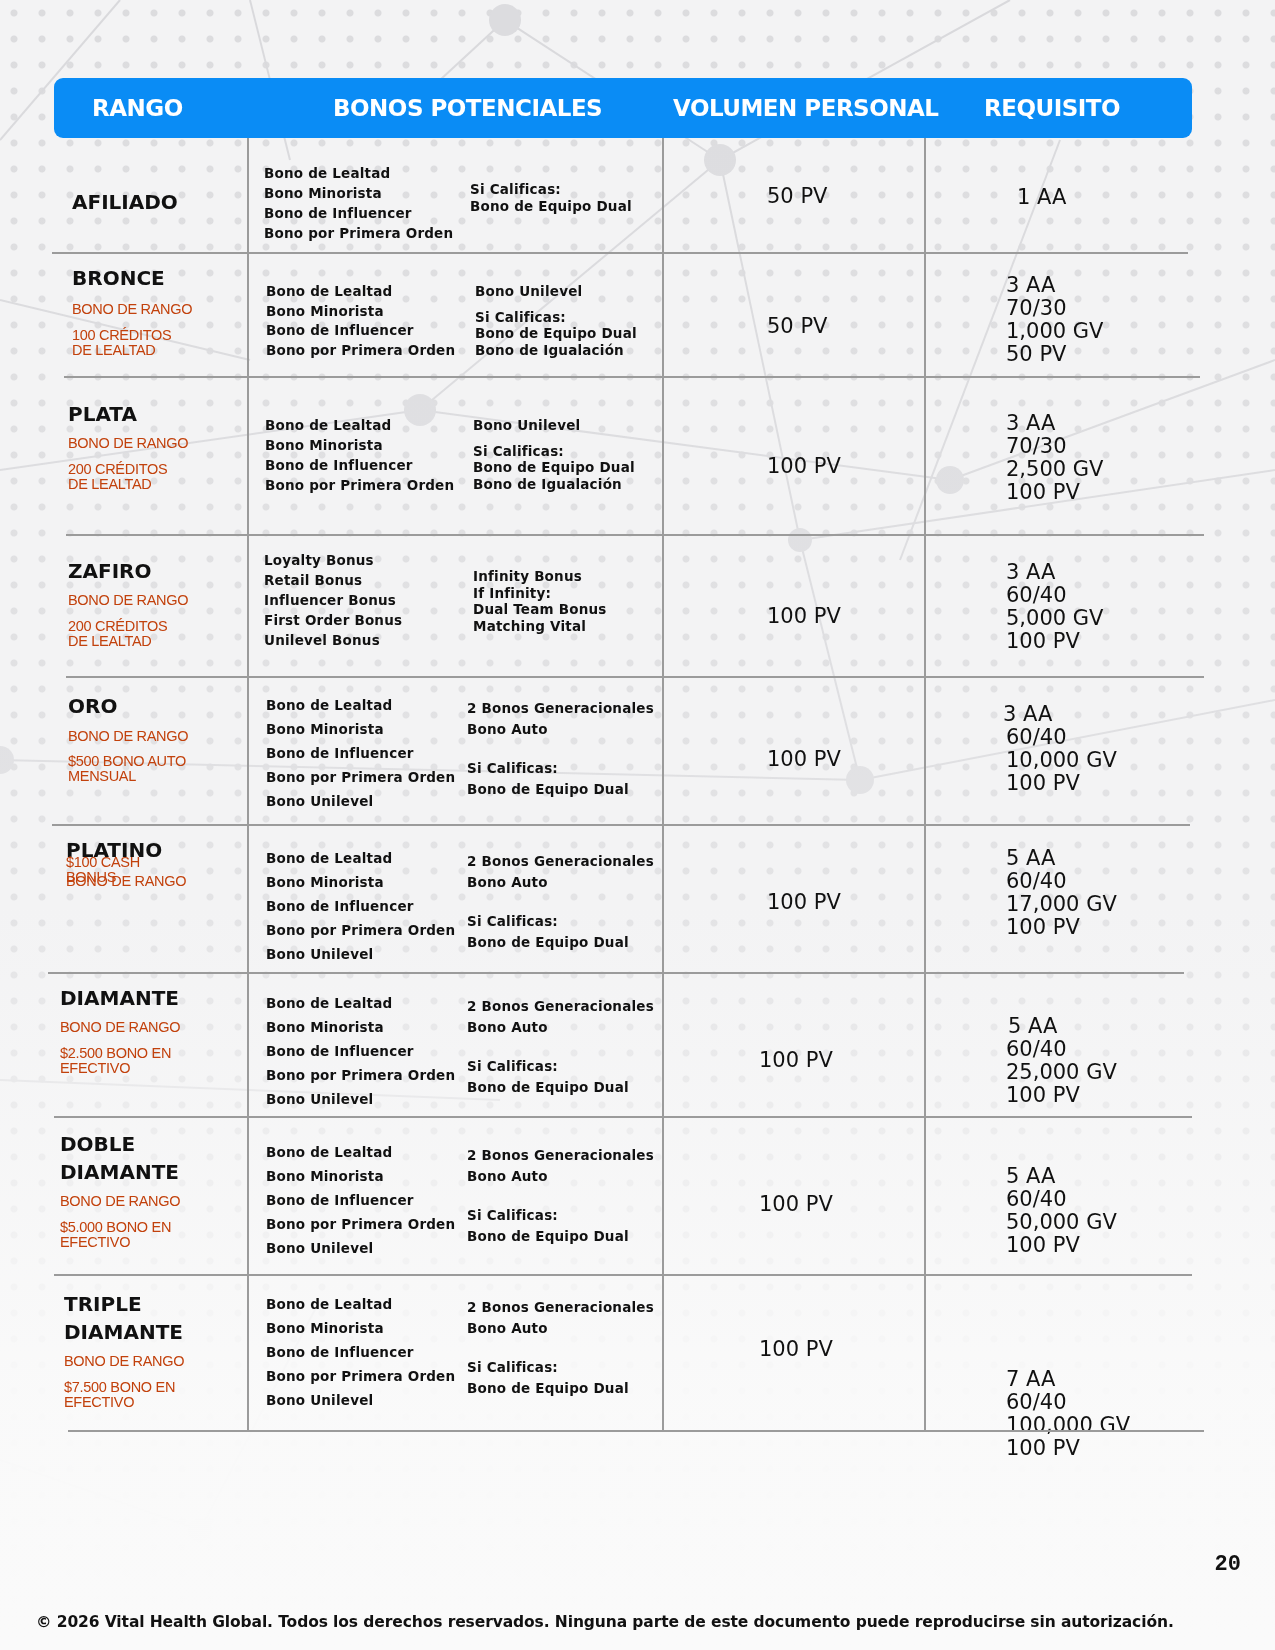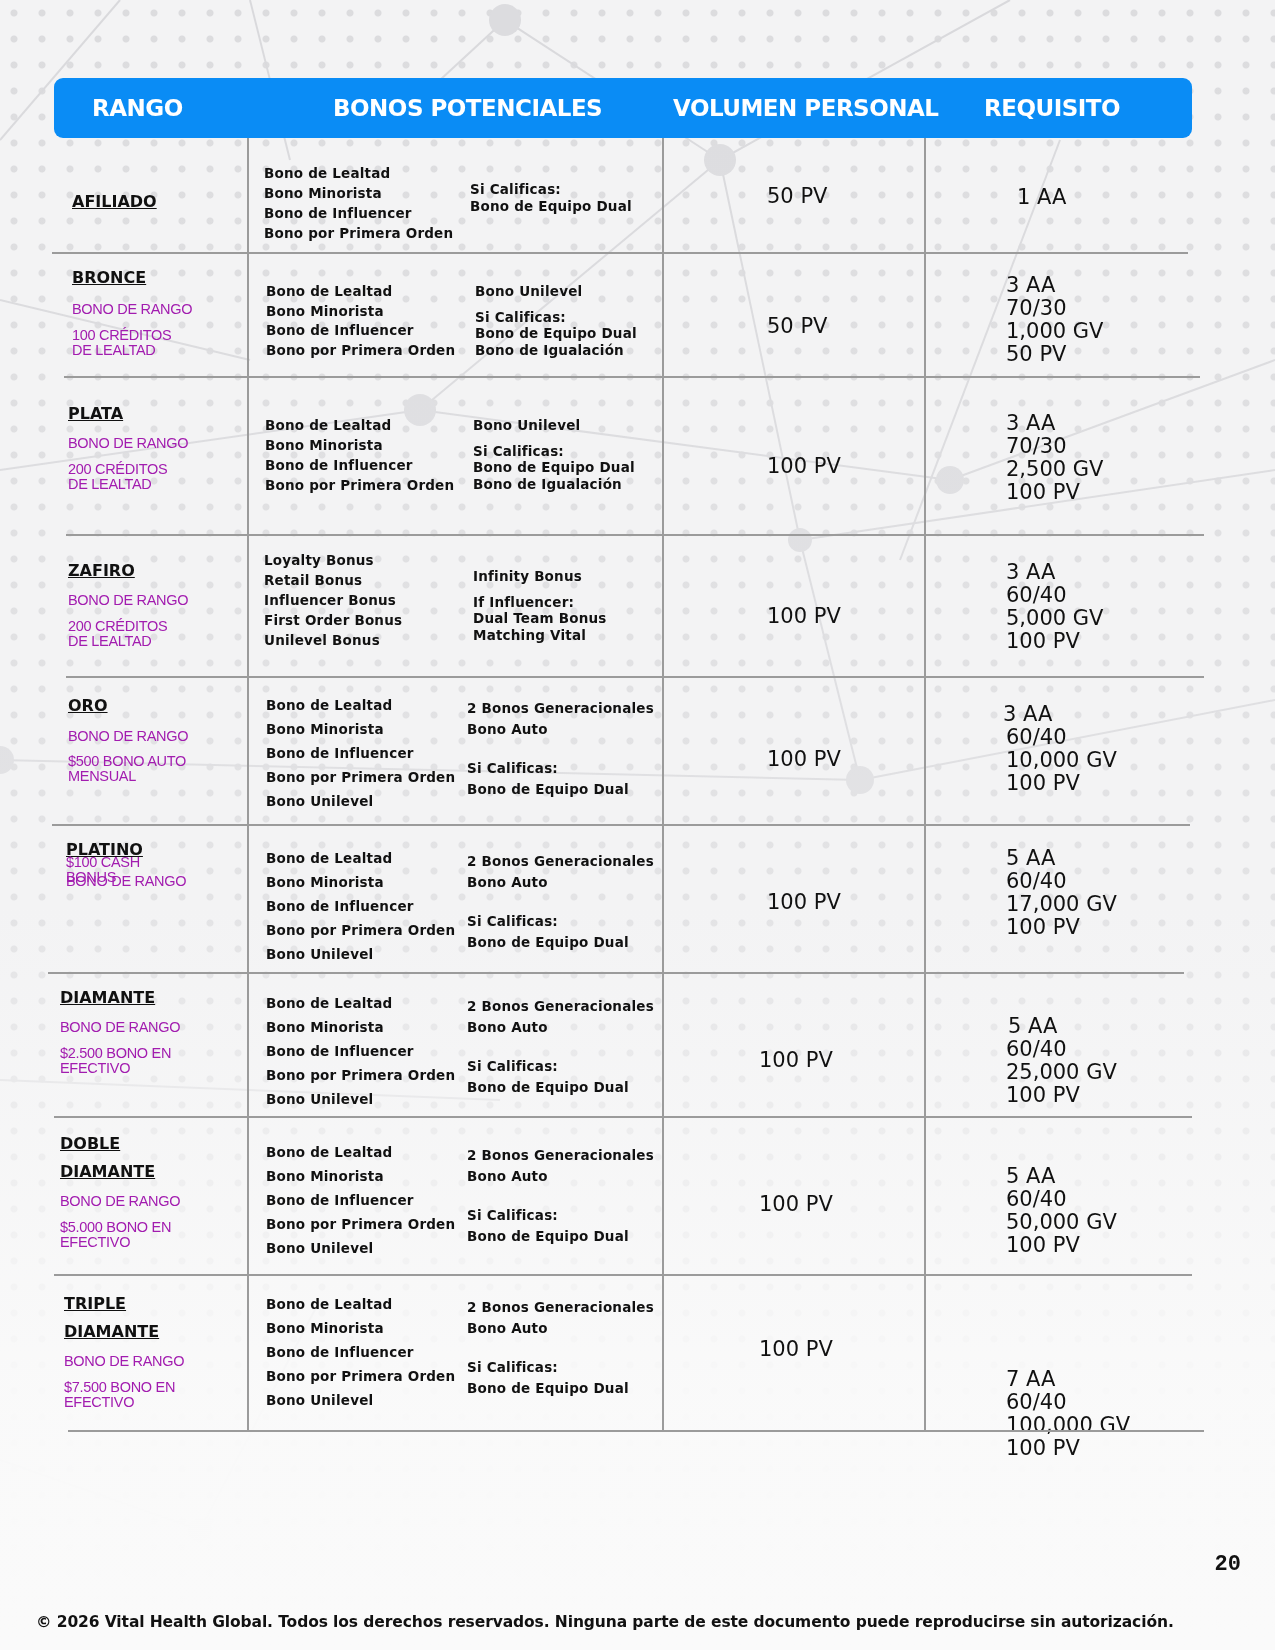--- a/index.html
+++ b/index.html
@@ -23,25 +23,25 @@
     position: absolute; left: 54px; top: 78px; width: 1138px; height: 60px;
     background: #0a8cf5; border-radius: 9px; z-index: 2;
     font-family: "DejaVu Sans", sans-serif; font-weight: bold; color: #fff;
     font-size: 23px; letter-spacing: -0.5px;
   }
   .header span { position: absolute; top: 17px; }
   .hline { position: absolute; height: 2px; background: #9b9b9b; z-index: 2; }
   .vline { position: absolute; width: 2px; background: #9b9b9b; z-index: 2; top: 138px; height: 1294px; }
   .rank-title {
     position: absolute; font-family: "DejaVu Sans", sans-serif; font-weight: bold;
-    font-size: 16px; line-height: 28px; color: #111; white-space: pre-line; text-decoration: underline;
+    font-size: 20px; line-height: 28px; color: #111; white-space: pre-line;
   }
   .rank-sub {
     position: absolute; font-family: "Liberation Sans", sans-serif;
-    font-size: 14.5px; line-height: 15px; color: #a21caf; letter-spacing: -0.3px; white-space: pre-line;
+    font-size: 14.5px; line-height: 15px; color: #c2410c; letter-spacing: -0.3px; white-space: pre-line;
   }
   .bonus-list, .bonus-col2 {
     position: absolute; font-family: "DejaVu Sans", sans-serif; font-weight: bold;
     font-size: 13.5px; color: #111; letter-spacing: 0.2px;
   }
   .bonus-list div, .bonus-col2 div { white-space: nowrap; }
   .pv {
     position: absolute; font-family: "DejaVu Sans", sans-serif; font-size: 21px; color: #111;
   }
   .req {
@@ -192,22 +192,22 @@
   <div class="rank-sub" style="left:68px; top:619px">200 CRÉDITOS
 DE LEALTAD</div>
   <div class="bonus-list" style="left:264px; top:550px; line-height:20px">
     <div>Loyalty Bonus</div>
     <div>Retail Bonus</div>
     <div>Influencer Bonus</div>
     <div>First Order Bonus</div>
     <div>Unilevel Bonus</div>
   </div>
   <div class="bonus-col2" style="left:473px; top:568px; line-height:16.5px">
-    <div style="margin-bottom:9px">Infinity Bonus</div>
-    <div>If Influencer:</div>
+    <div style="">Infinity Bonus</div>
+    <div>If Infinity:</div>
     <div>Dual Team Bonus</div>
     <div>Matching Vital</div>
   </div>
   <div class="pv" style="left:767px; top:604px">100 PV</div>
   <div class="req" style="left:1006px; top:561px">
     <div>3 AA</div>
     <div>60/40</div>
     <div>5,000 GV</div>
     <div>100 PV</div>
   </div>

